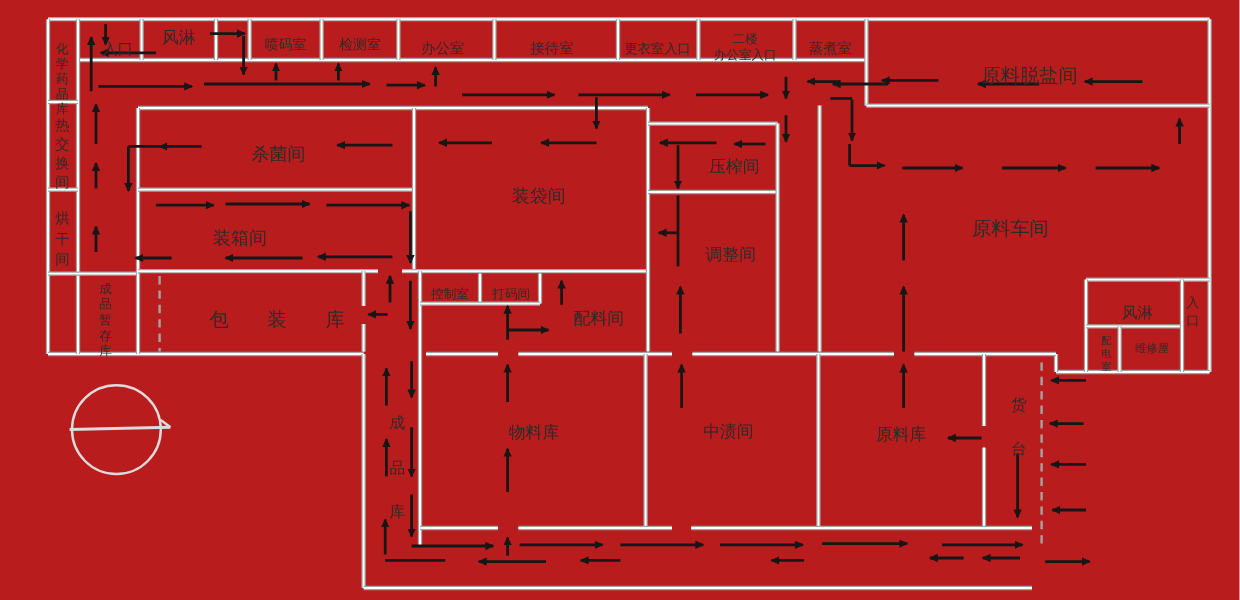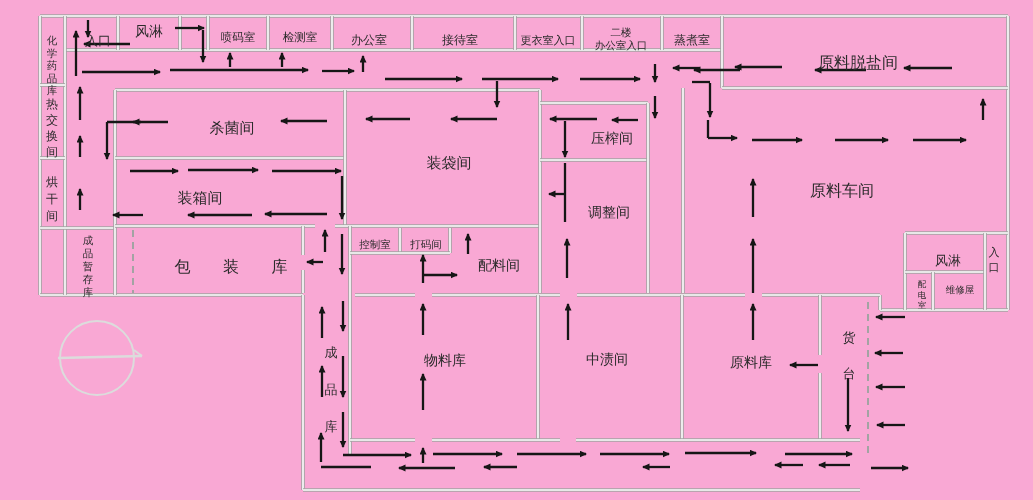--- a/index.html
+++ b/index.html
@@ -1,17 +1,17 @@
 <!DOCTYPE html>
 <html><head>
 <meta charset="utf-8">
 <style>
   html,body{margin:0;padding:0;background:#ffffff;}
   body{font-family:"Liberation Sans", sans-serif;}
-  .plan-wrap{position:relative;width:1033px;height:500px;background:#f9a8d4;overflow:hidden;}
+  .plan-wrap{position:relative;width:1033px;height:500px;background:#b91c1c;overflow:hidden;}
   svg text{font-family:"Liberation Sans", sans-serif;fill:#2b2b2b;}
 </style>
 </head>
 <body>
 
 <div class="plan-wrap">
   <svg id="plan" width="1033" height="500" viewBox="0 0 1033 500" xmlns="http://www.w3.org/2000/svg">
       <defs>
         <marker id="ah" markerWidth="8" markerHeight="8" refX="6.5" refY="3.5" orient="auto" markerUnits="userSpaceOnUse">
           <path d="M0,0 L7.5,3.5 L0,7 Z" fill="#161616"></path>

